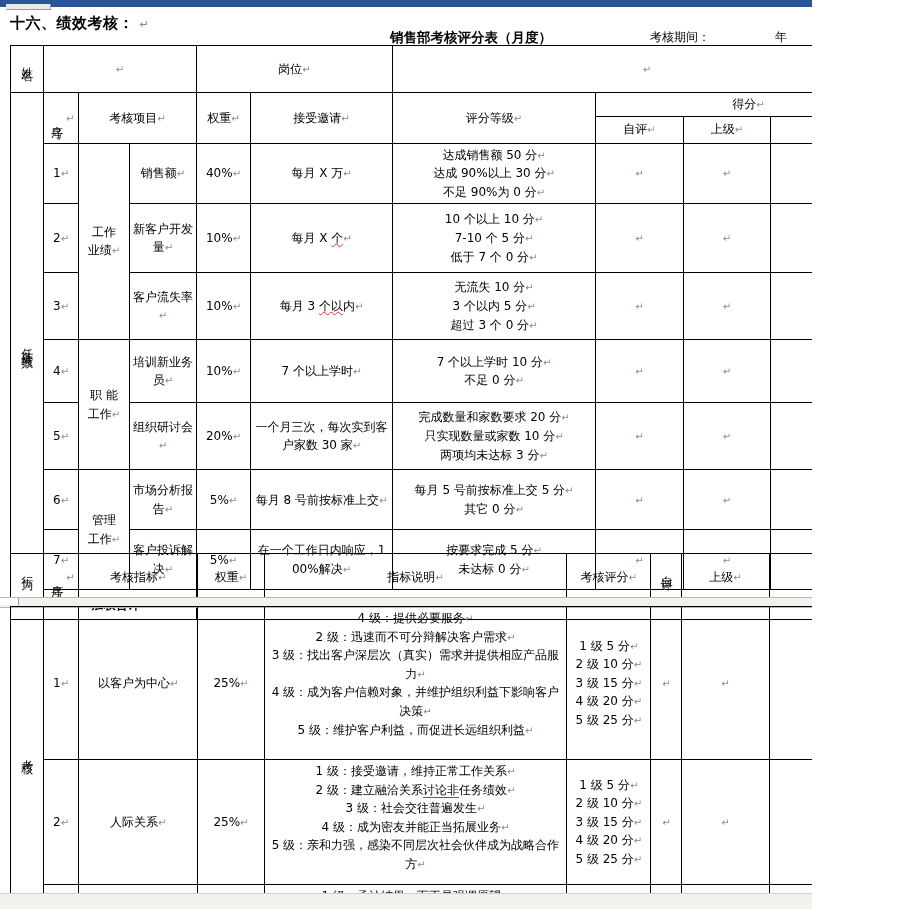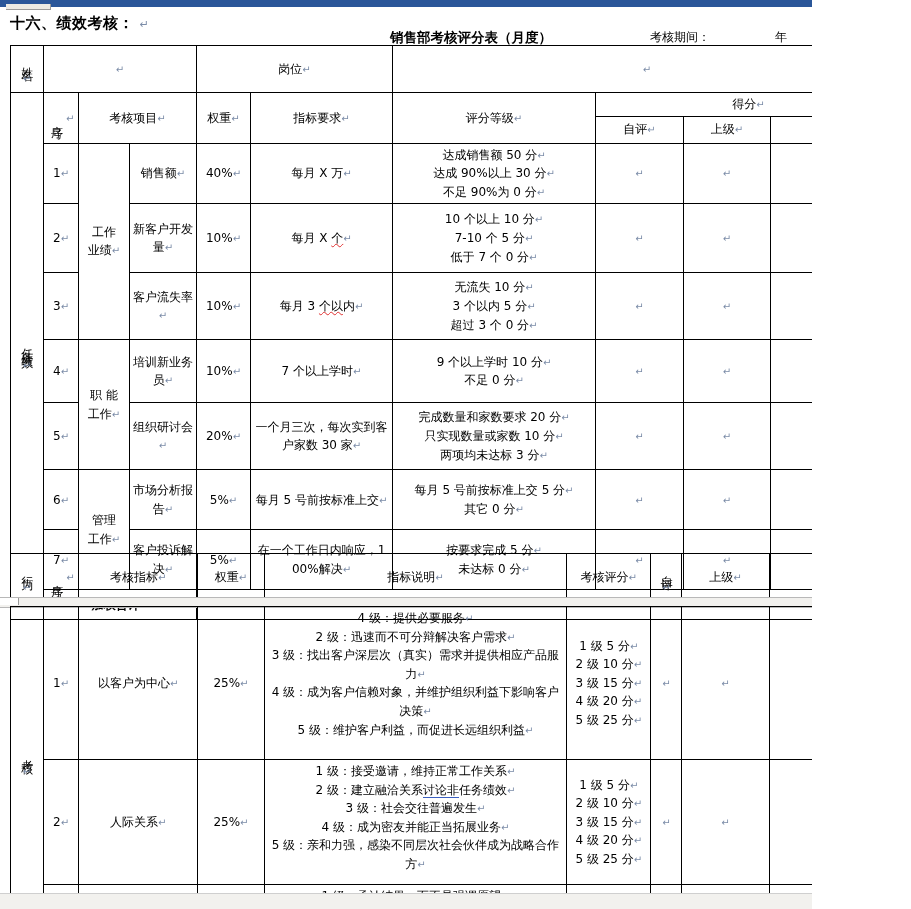--- a/index.html
+++ b/index.html
@@ -175,21 +175,21 @@
       <td rowspan="2" style="height:23px;">
         <span class="vlabel">序号</span><span class="small-pil">↵</span>
       </td>
       <td rowspan="2" colspan="2">
         <span>考核项目</span><span class="small-pil">↵</span>
       </td>
       <td rowspan="2">
         <span>权重</span><span class="small-pil">↵</span>
       </td>
       <td rowspan="2">
-        <span>指标要求</span><span class="small-pil">↵</span>
+        <span>接受邀请</span><span class="small-pil">↵</span>
       </td>
       <td rowspan="2">
         <span>评分等级</span><span class="small-pil">↵</span>
       </td>
       <td colspan="3">
         <span>得分</span><span class="small-pil">↵</span>
       </td>
     </tr>
     <tr>
       <td style="height:22px;font-family:Liberation Serif, serif;">
@@ -253,21 +253,21 @@
 
     <tr>
       <td style="height:58px;"><span>4</span><span class="small-pil">↵</span></td>
       <td rowspan="2">
         <span>职 能</span><br><span>工作</span><span class="small-pil">↵</span>
       </td>
       <td><span>培训新业务员</span><span class="small-pil">↵</span></td>
       <td><span>10%</span><span class="small-pil">↵</span></td>
       <td><span>7 个以上学时</span><span class="small-pil">↵</span></td>
       <td>
-        <span>9 个以上学时 10 分</span><span class="small-pil">↵</span><br>
+        <span>7 个以上学时 10 分</span><span class="small-pil">↵</span><br>
         <span>不足 0 分</span><span class="small-pil">↵</span>
       </td>
       <td><span class="small-pil">↵</span></td>
       <td><span class="small-pil">↵</span></td>
       <td><span class="small-pil">↵</span></td>
     </tr>
 
     <tr>
       <td style="height:62px;"><span>5</span><span class="small-pil">↵</span></td>
       <td><span>组织研讨会</span><span class="small-pil">↵</span></td>
@@ -283,21 +283,21 @@
       <td><span class="small-pil">↵</span></td>
     </tr>
 
     <tr>
       <td style="height:55px;"><span>6</span><span class="small-pil">↵</span></td>
       <td rowspan="2">
         <span>管理</span><br><span>工作</span><span class="small-pil">↵</span>
       </td>
       <td><span>市场分析报告</span><span class="small-pil">↵</span></td>
       <td><span>5%</span><span class="small-pil">↵</span></td>
-      <td><span>每月 5 号前按标准上交</span><span class="small-pil">↵</span></td>
+      <td><span>每月 8 号前按标准上交</span><span class="small-pil">↵</span></td>
       <td>
         <span>每月 5 号前按标准上交 5 分</span><span class="small-pil">↵</span><br>
         <span>其它 0 分</span><span class="small-pil">↵</span>
       </td>
       <td><span class="small-pil">↵</span></td>
       <td><span class="small-pil">↵</span></td>
       <td><span class="small-pil">↵</span></td>
     </tr>
 
     <tr>

